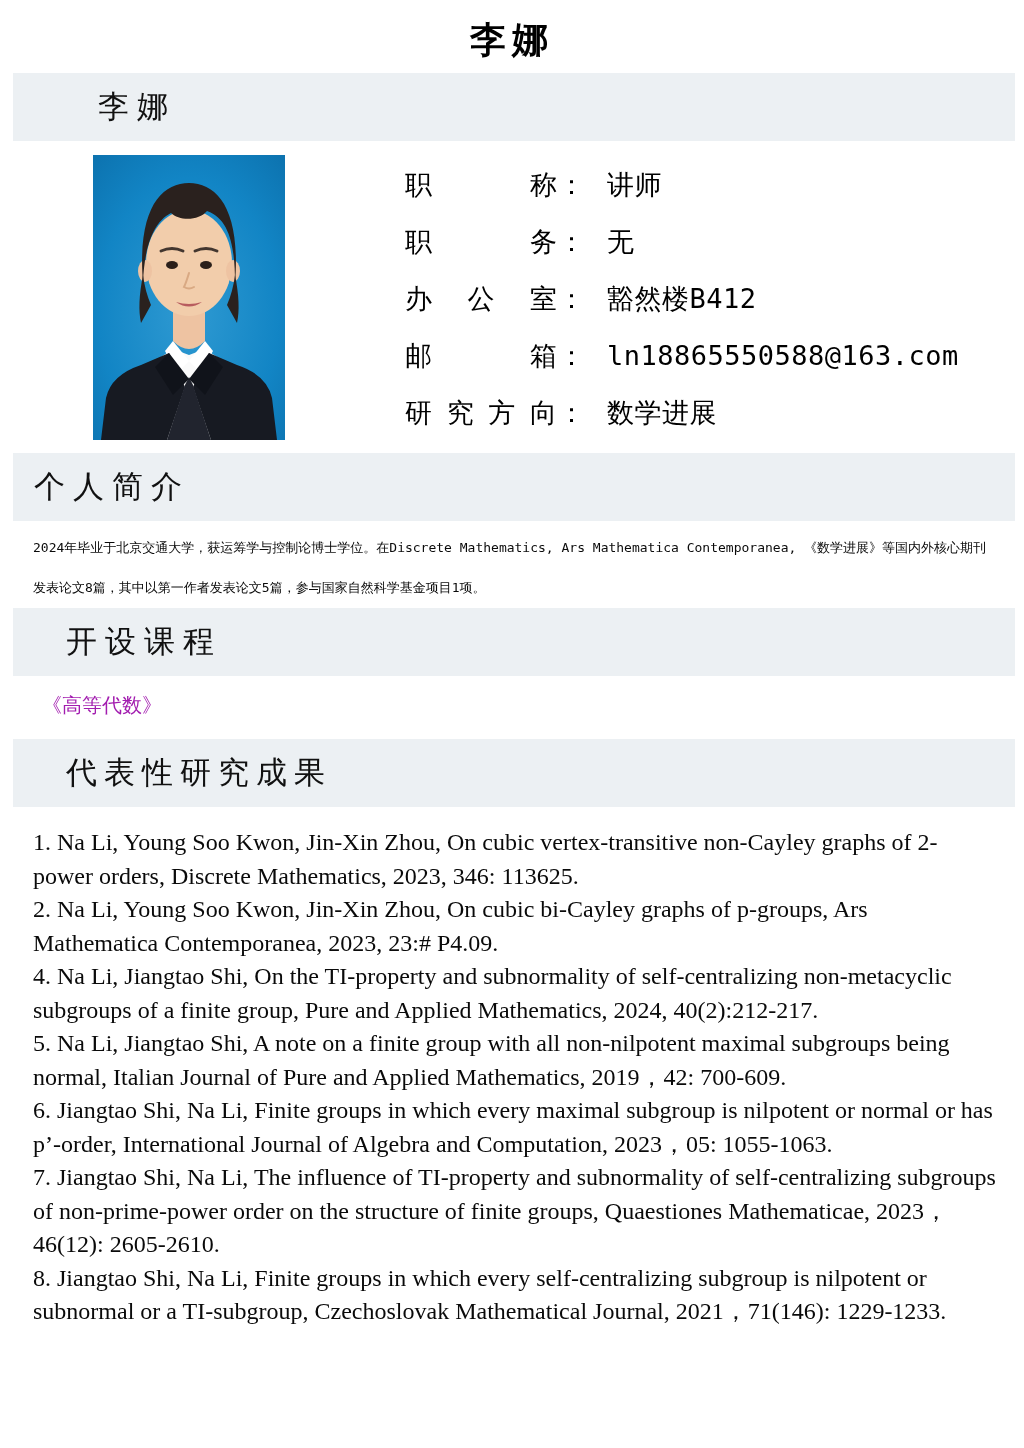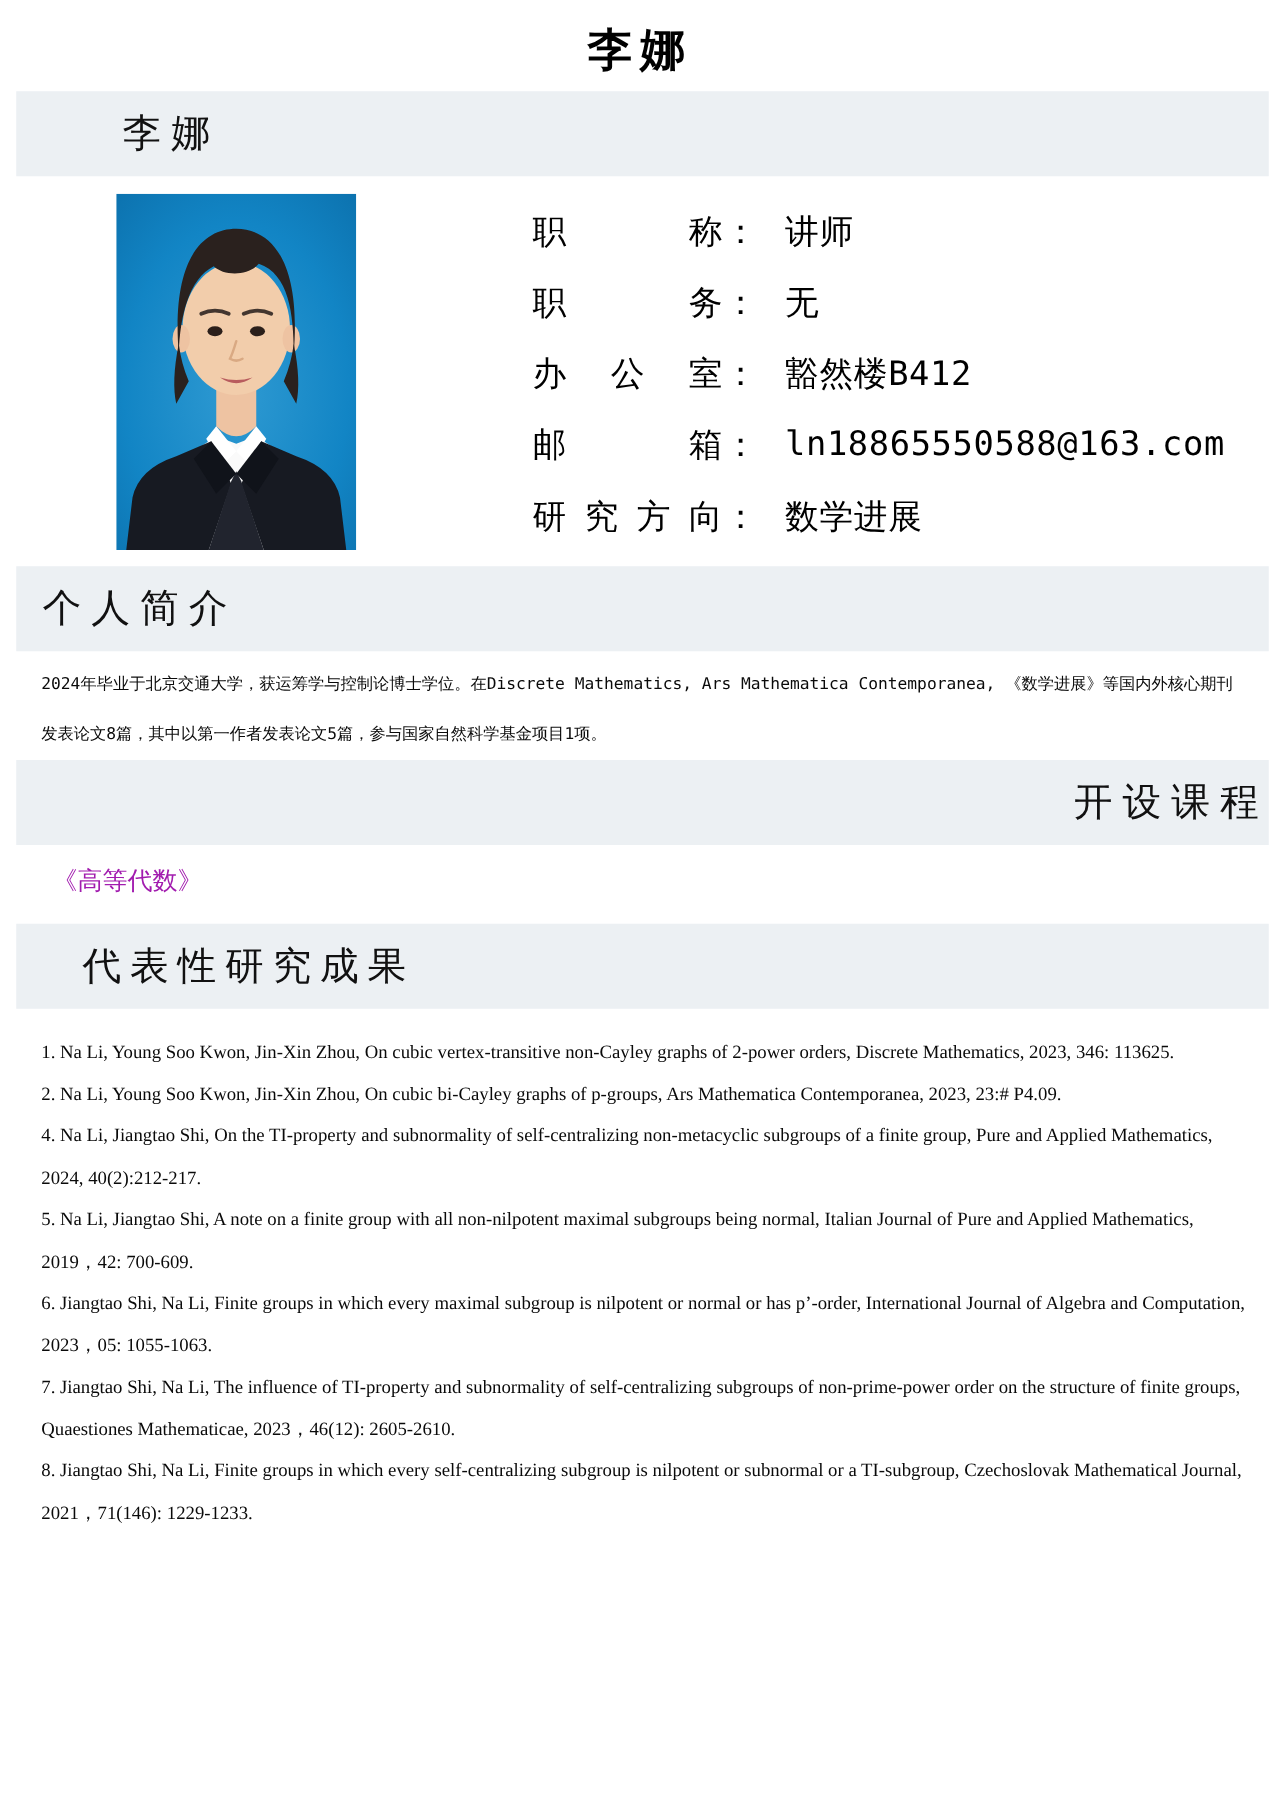--- a/index.html
+++ b/index.html
@@ -19,49 +19,49 @@
     background:#ecf0f3;
     display:flex;align-items:center;
     font-size:31px;letter-spacing:8px;color:#111;
   }
   .band.b1{margin-top:13px;}
   .band.b1 .band-text{padding-left:85px;}
   .band.b2 .band-text{padding-left:21px;}
   .band.b3 .band-text{padding-left:53px;}
   .band.b4 .band-text{padding-left:53px;letter-spacing:7px;}
 
-  .profile-flex{display:flex;margin-top:14px;height:285px;gap:21px;}
+  .profile-flex{display:flex;margin-top:14px;height:285px;}
   .photo-wrap{margin-left:93px;width:192px;height:285px;flex:0 0 auto;}
   .photo-wrap svg{display:block;width:192px;height:285px;}
   .info-col{margin-left:120px;padding-top:1px;}
   .info-row{height:57px;display:flex;align-items:center;font-size:27px;}
   .info-label{
     display:inline-block;width:152px;
     text-align:justify;text-align-last:justify;
   }
   .info-colon{margin-left:1px;}
   .info-value{margin-left:22px;font-family:"DejaVu Sans Mono",monospace;letter-spacing:0.5px;white-space:nowrap;}
 
   .band.b2{margin-top:13px;}
   .intro-text{
     padding:7px 30px 0 33px;
     font-family:"DejaVu Sans Mono",monospace;
     font-size:13px;line-height:40px;color:#0a0a0a;
     text-align:left;
   }
-  .band.b3{margin-top:0px;justify-content:flex-end;}
+  .band.b3{margin-top:0px;}
   .course-line{
     margin:16px 0 0 42px;
     font-size:20px;line-height:26px;color:#a21caf;
   }
   .band.b4{margin-top:21px;align-items:center;}
   .pub-list{
     margin:19px 28px 0 33px;padding:0;list-style:none;
     font-family:"Liberation Serif",serif;
-    font-size:15px;line-height:33.5px;color:#0a0a0a;
+    font-size:24px;line-height:33.5px;color:#0a0a0a;
   }
   .pub-list li{margin:0;padding:0;}
 </style>
 </head>
 <body>
 
 <div class="page-title">李娜</div>
 
 <div class="band b1">
   <span class="band-text">李娜</span>

